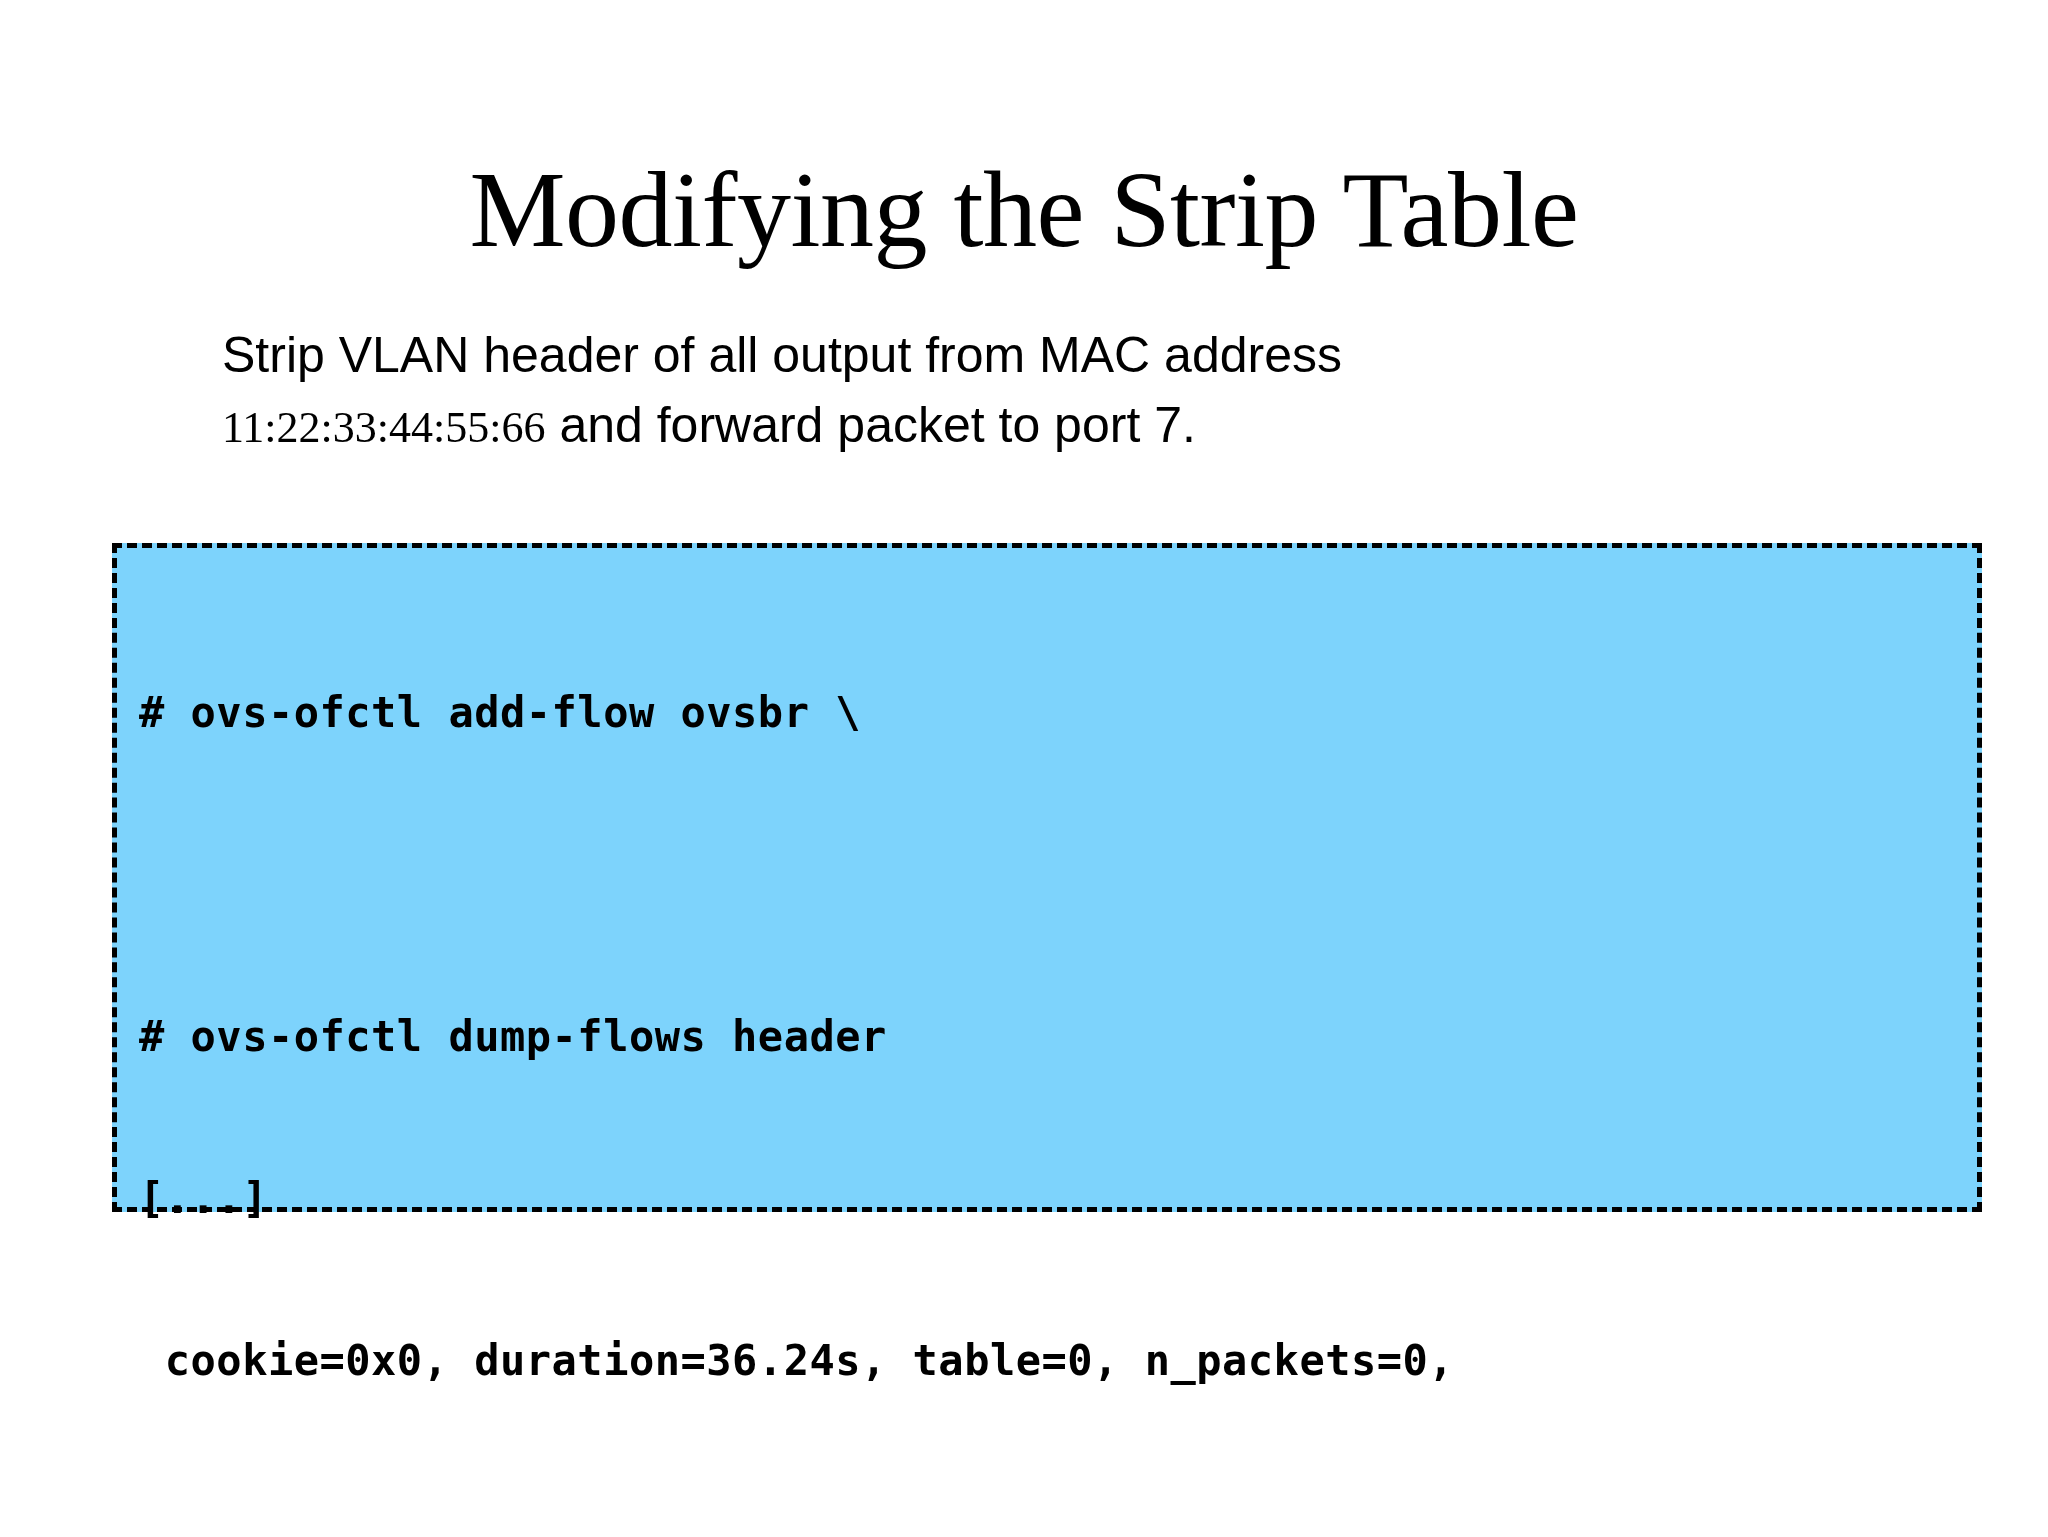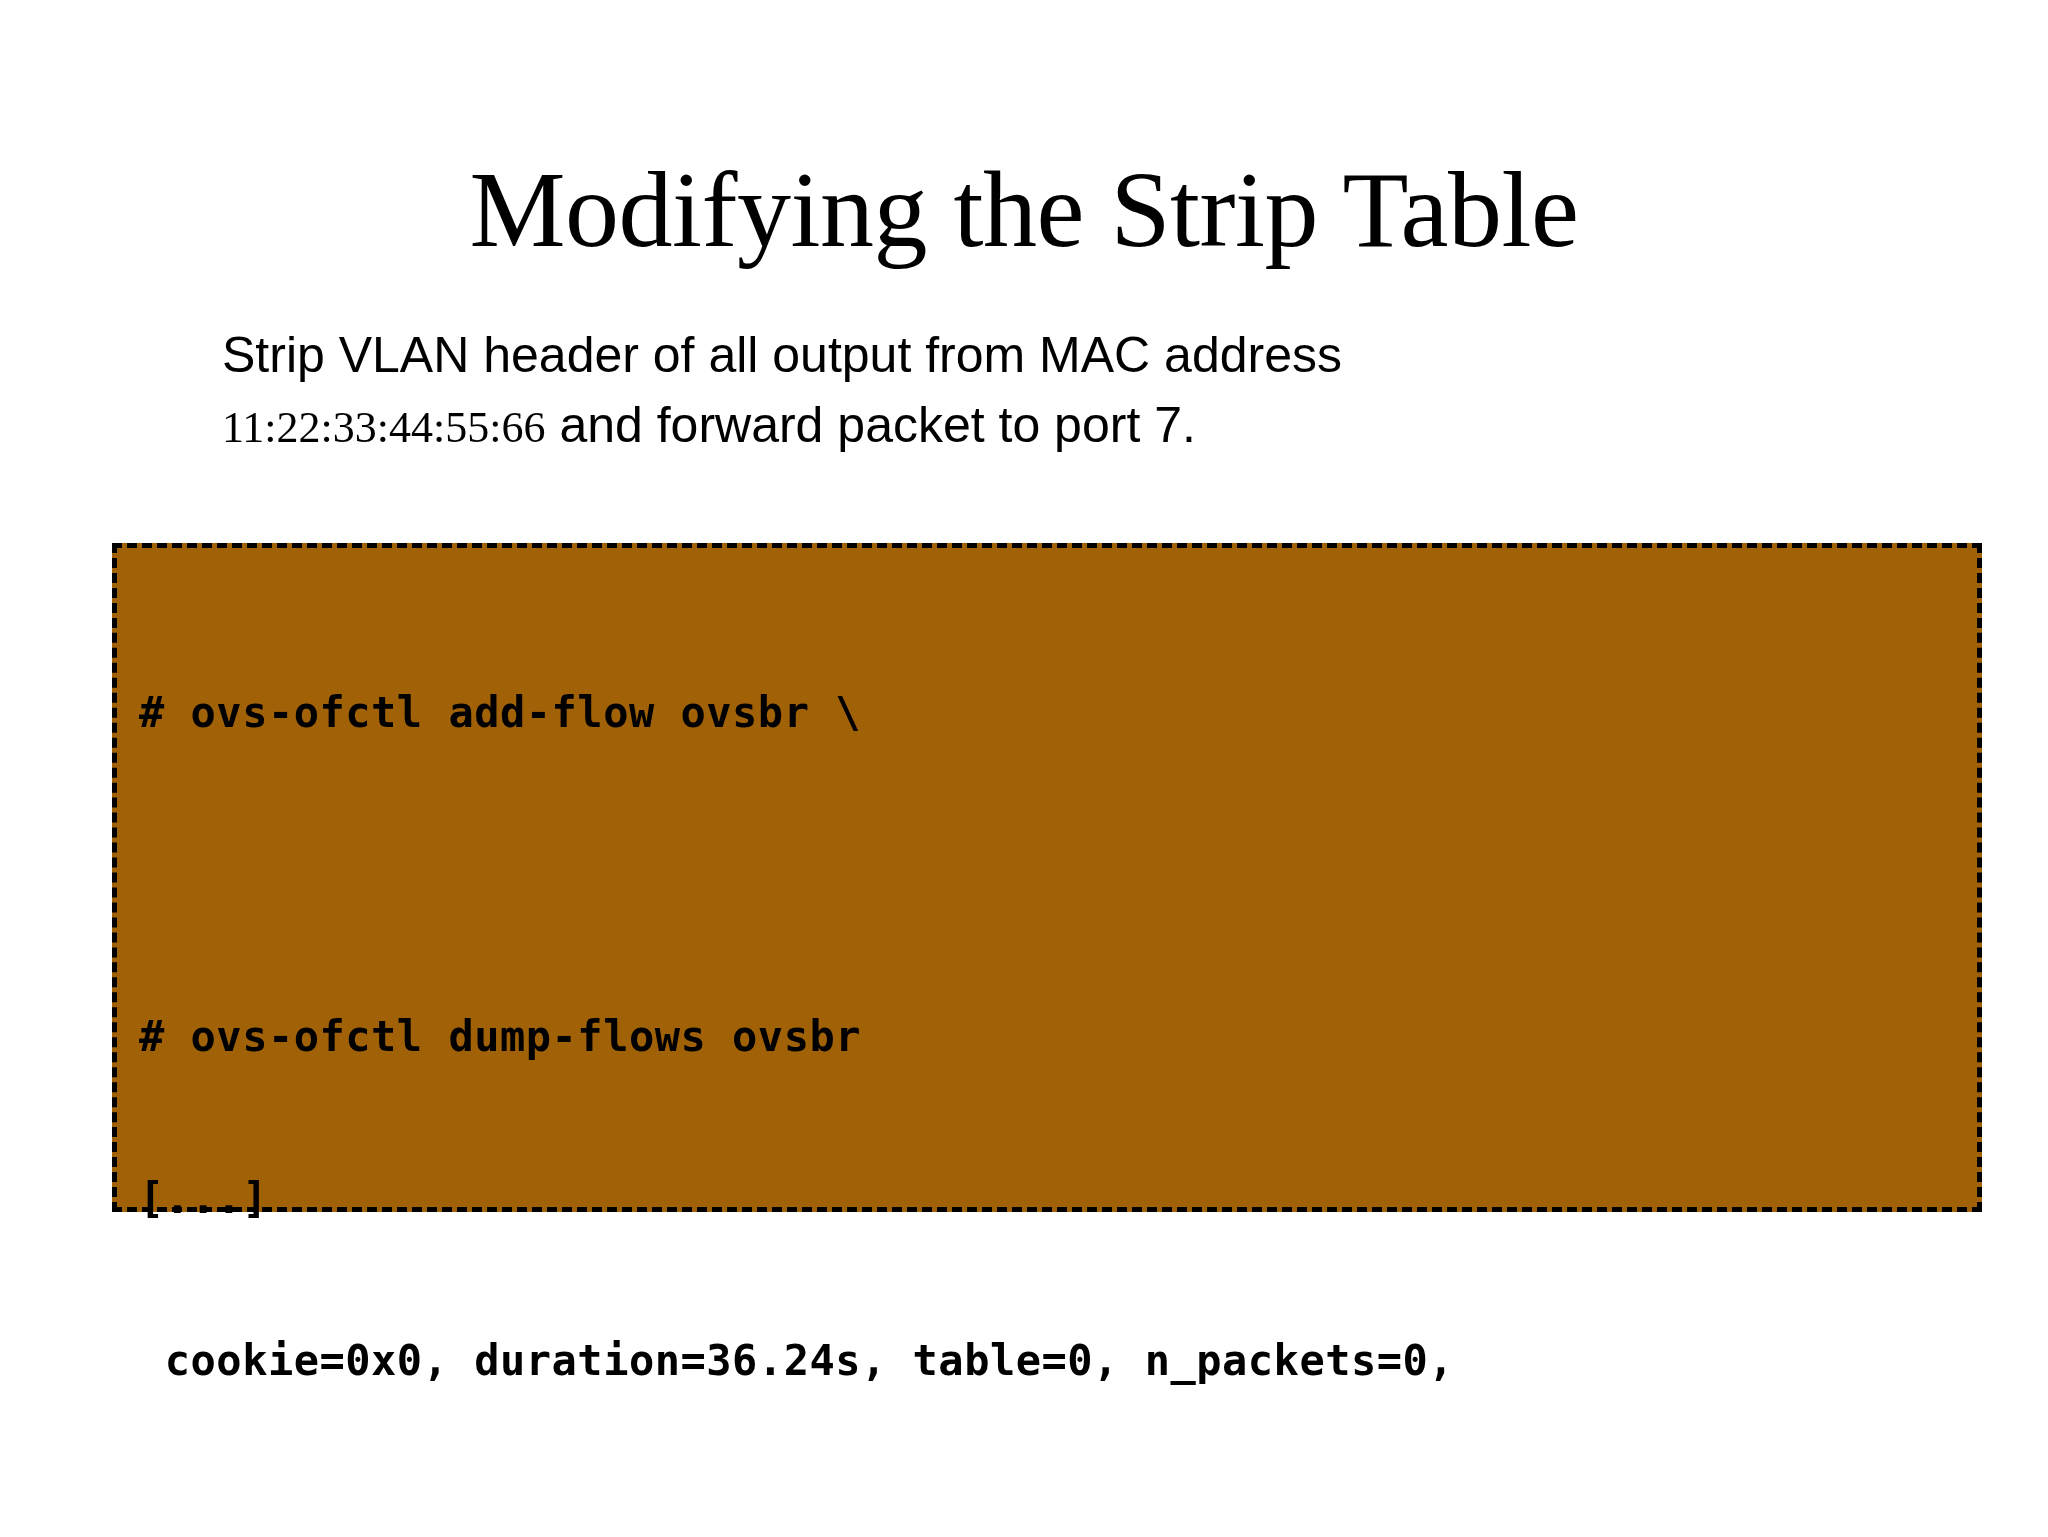--- a/index.html
+++ b/index.html
@@ -58,21 +58,21 @@
     font-size: 44px;
   }
 
   
   .code-box {
     position: absolute;
     left: 112px;
     top: 543px;
     width: 1870px;
     height: 669px;
-    background: #a16207;
+    background: #7dd3fc;
     border: 5px dashed #000000;
     box-sizing: border-box;
     padding: 30px 0 0 22px;
   }
   .code-lines {
     font-family: "DejaVu Sans Mono", "Liberation Mono", monospace;
     font-size: 42px;
     font-weight: bold;
     line-height: 54px;
     color: #000000;
@@ -99,21 +99,21 @@
     </div>
     <div class="body-line">
       <span class="mac-serif">11:22:33:44:55:66</span><span> and forward packet to port 7.</span>
     </div>
   </div>
 
   <div class="code-box">
     <div class="code-lines">
       <div class="code-line"># ovs-ofctl add-flow ovsbr \</div>
       <div class="code-line blank"></div>
-      <div class="code-line"># ovs-ofctl dump-flows ovsbr</div>
+      <div class="code-line"># ovs-ofctl dump-flows header</div>
       <div class="code-line">[...]</div>
       <div class="code-line"> cookie=0x0, duration=36.24s, table=0, n_packets=0,</div>
       
       
     </div>
   </div>
 
 </div>
 
 </body></html>

